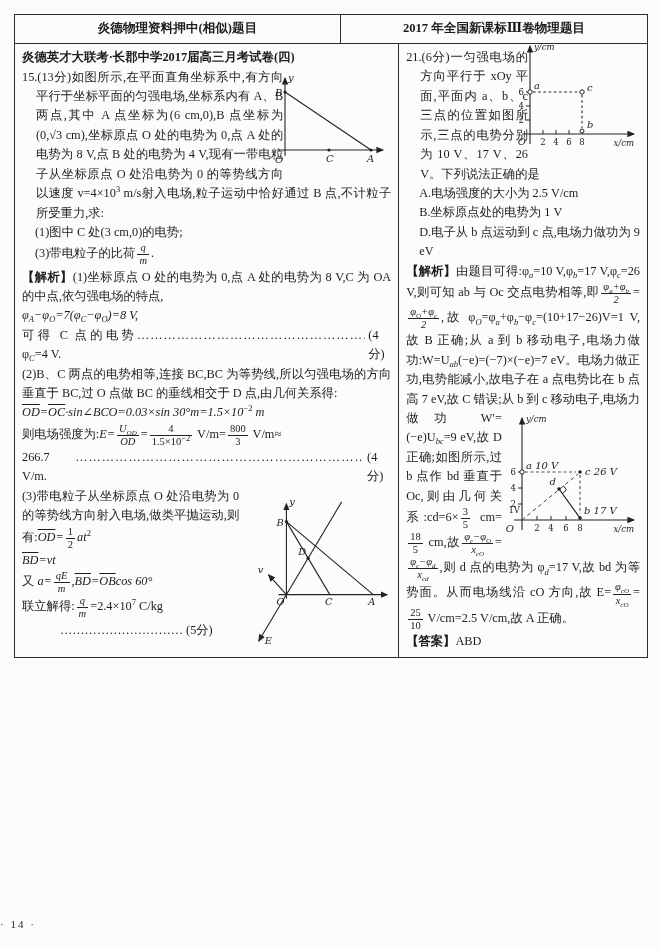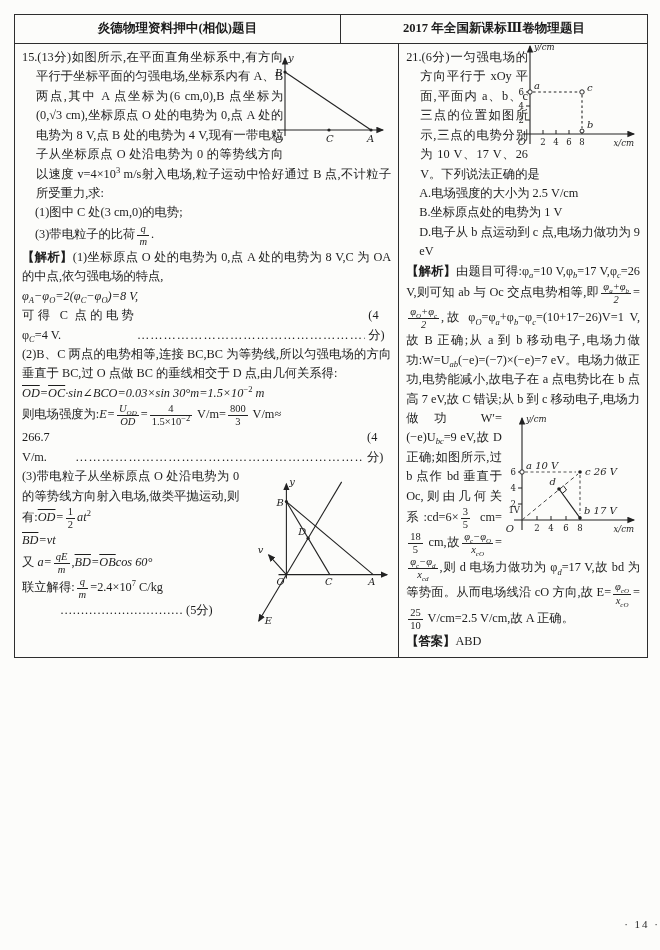--- a/index.html
+++ b/index.html
@@ -28,40 +28,41 @@
   .fig1{margin:2px 0 1px 4px}
   .fig2{margin:2px 0 0 2px}
   .fig3{margin:-8px 0 0 2px}
   .fig4{margin:1px 0 0 2px}
   .frac{display:inline-flex;flex-direction:column;vertical-align:middle;text-align:center;
         font-size:10.5px;line-height:1.15;margin:0 2px}
   .frac .fn{border-bottom:1px solid #222;padding:0 2px;display:block}
   .frac .fd{padding:0 2px;display:block}
   .frac sub{font-size:7px}
   .fi{font-style:italic}
-  .leader{display:flex;align-items:flex-end}
+  .leader{display:flex;align-items:flex-start}
   .dots{flex:1 1 auto;overflow:hidden;white-space:nowrap;margin:0 3px;letter-spacing:1px}
   .dotline{padding-left:38px}
-  .pageno{position:absolute;left:0;right:0;top:916px;text-align:right;font-size:11px;color:#2a2a2a;letter-spacing:2px}
+  .pageno{position:absolute;left:0;right:0;top:916px;text-align:left;font-size:11px;color:#2a2a2a;letter-spacing:2px}
   svg text{font-family:"DejaVu Serif","Liberation Serif",serif;fill:#1c1c1c}
   svg .v{font-style:italic;font-size:10px}
   svg .n{font-size:8.5px}
   svg .ax{font-style:italic;font-size:8.5px}
 </style>
 </head>
 <body>
 
 <div class="sheet">
   <div class="hdr">
     <div class="hcell l">炎德物理资料押中(相似)题目</div>
     <div class="hcell r">2017 年全国新课标Ⅲ卷物理题目</div>
   </div>
   <div class="bdy">
 
     <div class="col l">
+      <p class="ln ttl">炎德英才大联考·长郡中学2017届高三月考试卷(四)</p>
 
       <div class="ln hang">
         <span class="fig fig1">
           <svg width="118" height="96" viewBox="0 0 118 96">
             <defs>
                 <marker id="ah1" markerWidth="8" markerHeight="8" refX="6" refY="3" orient="auto">
                   <path d="M0,0L7,3L0,6Z" fill="#222"></path>
                 </marker>
               </defs>
             <line x1="12" y1="86" x2="12" y2="8" stroke="#222" stroke-width="1.1" marker-end="url(#ah1)"></line>
@@ -80,21 +81,21 @@
         <span>15.(13分)如图所示,在平面直角坐标系中,有方向平行于坐标平面的匀强电场,坐标系内有 A、B 两点,其中 A 点坐标为(6 cm,0),B 点坐标为(0,√3 cm),坐标原点 O 处的电势为 0,点 A 处的电势为 8 V,点 B 处的电势为 4 V,现有一带电粒子从坐标原点 O 处沿电势为 0 的等势线方向以速度 v=4×10</span><sup>3</sup><span> m/s射入电场,粒子运动中恰好通过 B 点,不计粒子所受重力,求:</span>
       </div>
       <p class="ln indent">(1)图中 C 处(3 cm,0)的电势;</p>
       <p class="ln indent"><span>(3)带电粒子的比荷</span><span class="frac fi">
             <span class="fn">q</span>
             <span class="fd">m</span>
           </span><span>.</span></p>
 
       <div class="sol">
         <p class="ln"><b class="lab">【解析】</b><span>(1)坐标原点 O 处的电势为 0,点 A 处的电势为 8 V,C 为 OA 的中点,依匀强电场的特点,</span></p>
-        <p class="ln m"><span>φ</span><sub>A</sub><span>−φ</span><sub>O</sub><span>=2(φ</span><sub>C</sub><span>−φ</span><sub>O</sub><span>)=8 V,</span></p>
+        <p class="ln m"><span>φ</span><sub>A</sub><span>−φ</span><sub>O</sub><span>=7(φ</span><sub>C</sub><span>−φ</span><sub>O</sub><span>)=8 V,</span></p>
         <div class="leader">
             <span><span>可得 C 点的电势 φ</span><sub>C</sub><span>=4 V.</span></span>
             <span class="dots">……………………………………………………</span>
             <span>(4分)</span>
           </div>
         <p class="ln">(2)B、C 两点的电势相等,连接 BC,BC 为等势线,所以匀强电场的方向垂直于 BC,过 O 点做 BC 的垂线相交于 D 点,由几何关系得:</p>
         <p class="ln"><span class="ol">OD</span><span class="m">=</span><span class="ol">OC</span><span class="m">·sin∠BCO=0.03×sin 30°m=1.5×10</span><sup>−2</sup><span class="m"> m</span></p>
         <p class="ln"><span>则电场强度为:</span><span class="m">E=</span><span class="frac fi">
               <span class="fn"><span>U</span><sub>OD</sub></span>
               <span class="fd ol">OD</span>
@@ -251,21 +252,21 @@
             <span class="fd">5</span>
           </span><span> cm=</span><span class="frac">
             <span class="fn">18</span>
             <span class="fd">5</span>
           </span><span> cm,故</span><span class="frac fi">
             <span class="fn"><span>φ</span><sub>c</sub><span>−φ</span><sub>O</sub></span>
             <span class="fd"><span>x</span><sub>cO</sub></span>
           </span><span>=</span><span class="frac fi">
             <span class="fn"><span>φ</span><sub>c</sub><span>−φ</span><sub>d</sub></span>
             <span class="fd"><span>x</span><sub>cd</sub></span>
-          </span><span>,则 d 电场力做功为 φ</span><sub>d</sub><span>=17 V,故 bd 为等势面。从而电场线沿 cO 方向,故 E=</span><span class="frac fi">
+          </span><span>,则 d 点的电势为 φ</span><sub>d</sub><span>=17 V,故 bd 为等势面。从而电场线沿 cO 方向,故 E=</span><span class="frac fi">
             <span class="fn"><span>φ</span><sub>cO</sub></span>
             <span class="fd"><span>x</span><sub>cO</sub></span>
           </span><span>=</span><span class="frac">
             <span class="fn">25</span>
             <span class="fd">10</span>
           </span><span> V/cm=2.5 V/cm,故 A 正确。</span>
       </div>
       <p class="ln"><b class="lab">【答案】</b><span>ABD</span></p>
     </div>
   </div>

